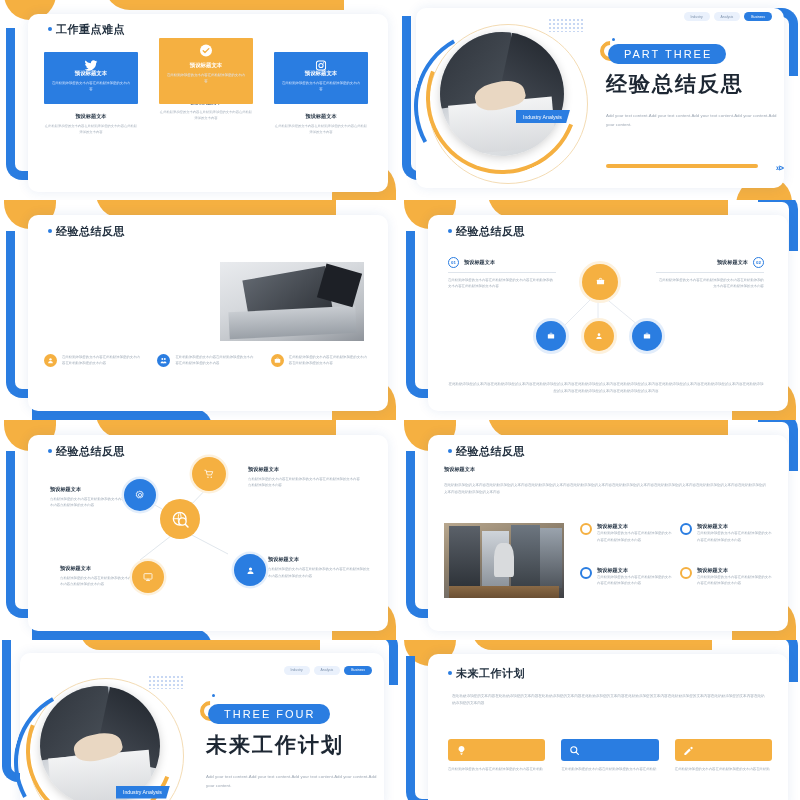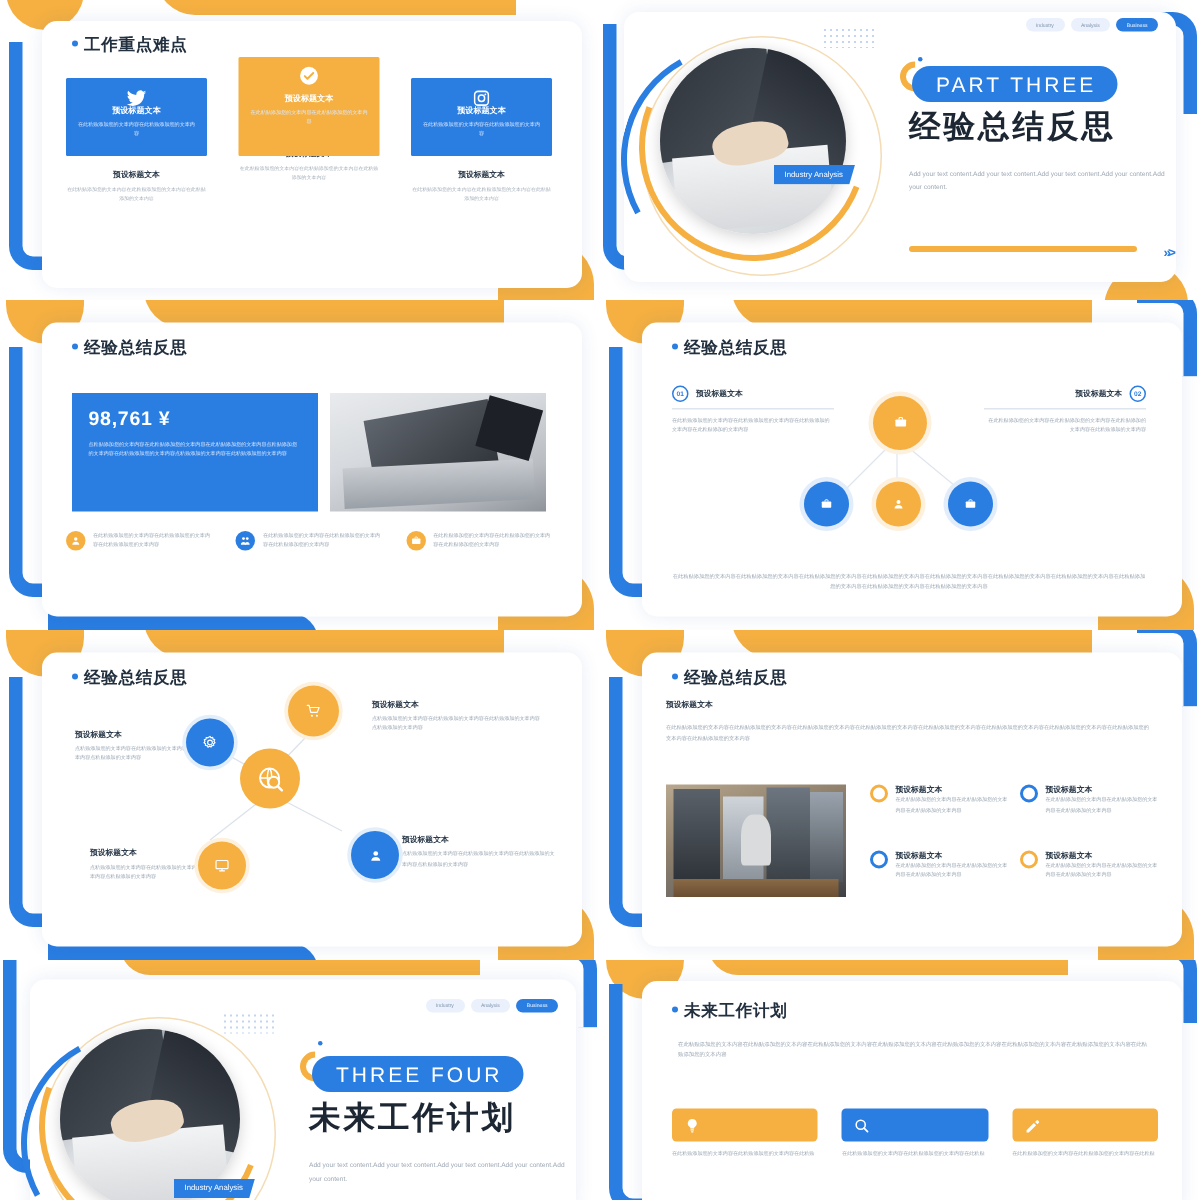--- a/index.html
+++ b/index.html
@@ -135,21 +135,21 @@
     background-size:4px 4px; opacity:.85;}
   .bluedot{position:absolute;left:53%;top:19%;width:3px;height:3px;border-radius:50%;
     background:#2a7de1;z-index:6;}
   .pillbar{position:absolute; right:7%; top:6%; display:flex; gap:4px; z-index:9;}
   .pill{font-size:3.4px;color:#7f93ad;background:#eaf1fc;border-radius:8px;
         padding:2.5px 7px;}
   .pill.active{background:#2a7de1;color:#fff;}
   .part-badge{
     position:absolute; left:52%; top:22%; z-index:9;
     background:#2a7de1;color:#fff;border-radius:12px;
-    font-size:14px;letter-spacing:2px;padding:4px 14px 4px 16px;font-weight:500;
+    font-size:11px;letter-spacing:2px;padding:4px 14px 4px 16px;font-weight:500;
   }
   .part-ring{
     position:absolute;left:50%;top:20.5%;width:20px;height:20px;border-radius:50%;
     border:4px solid #f5b041;border-right-color:transparent;z-index:8;
     transform:rotate(-45deg);
   }
   .cover-h1{position:absolute;left:51.5%;top:35%;font-size:21px;font-weight:bold;
     color:#1d2733;letter-spacing:2px;z-index:9;white-space:nowrap;}
   .cover-p{position:absolute;left:51.5%;top:56%;right:5%;font-size:4.4px;
     color:#9fa9b5;line-height:2;z-index:9;}
@@ -349,24 +349,20 @@
   <div class="slide">
     <div class="sl-bg"></div>
     <div class="osweep" style="left:24%;top:-3%;height:11%"></div>
     <div class="odisc-tl" style="top:-2%;height:15%"></div>
     <div class="lbracket"></div>
     <div class="odisc-br"></div>
     <div class="bottom-blue"></div>
     <div class="paper"></div>
     <div class="sl-title">经验总结反思</div>
 
-    <div class="s3-blue">
-      <div class="s3-num">98,761 ¥</div>
-      <div class="p-xs white">点粘贴添加您的文本内容在此粘贴添加您的文本内容在此粘贴添加您的文本内容点粘贴添加您的文本内容在此粘贴添加您的文本内容点粘贴添加的文本内容在此粘贴添加您的文本内容</div>
-    </div>
     <div class="s3-photo">
       <div class="pa"></div>
         <div class="pb"></div>
         <div class="pc"></div>
     </div>
 
     <div class="s3-row">
       <div class="s3-item">
         <span class="cir o">
           <svg width="7" height="7" viewBox="0 0 24 24">

